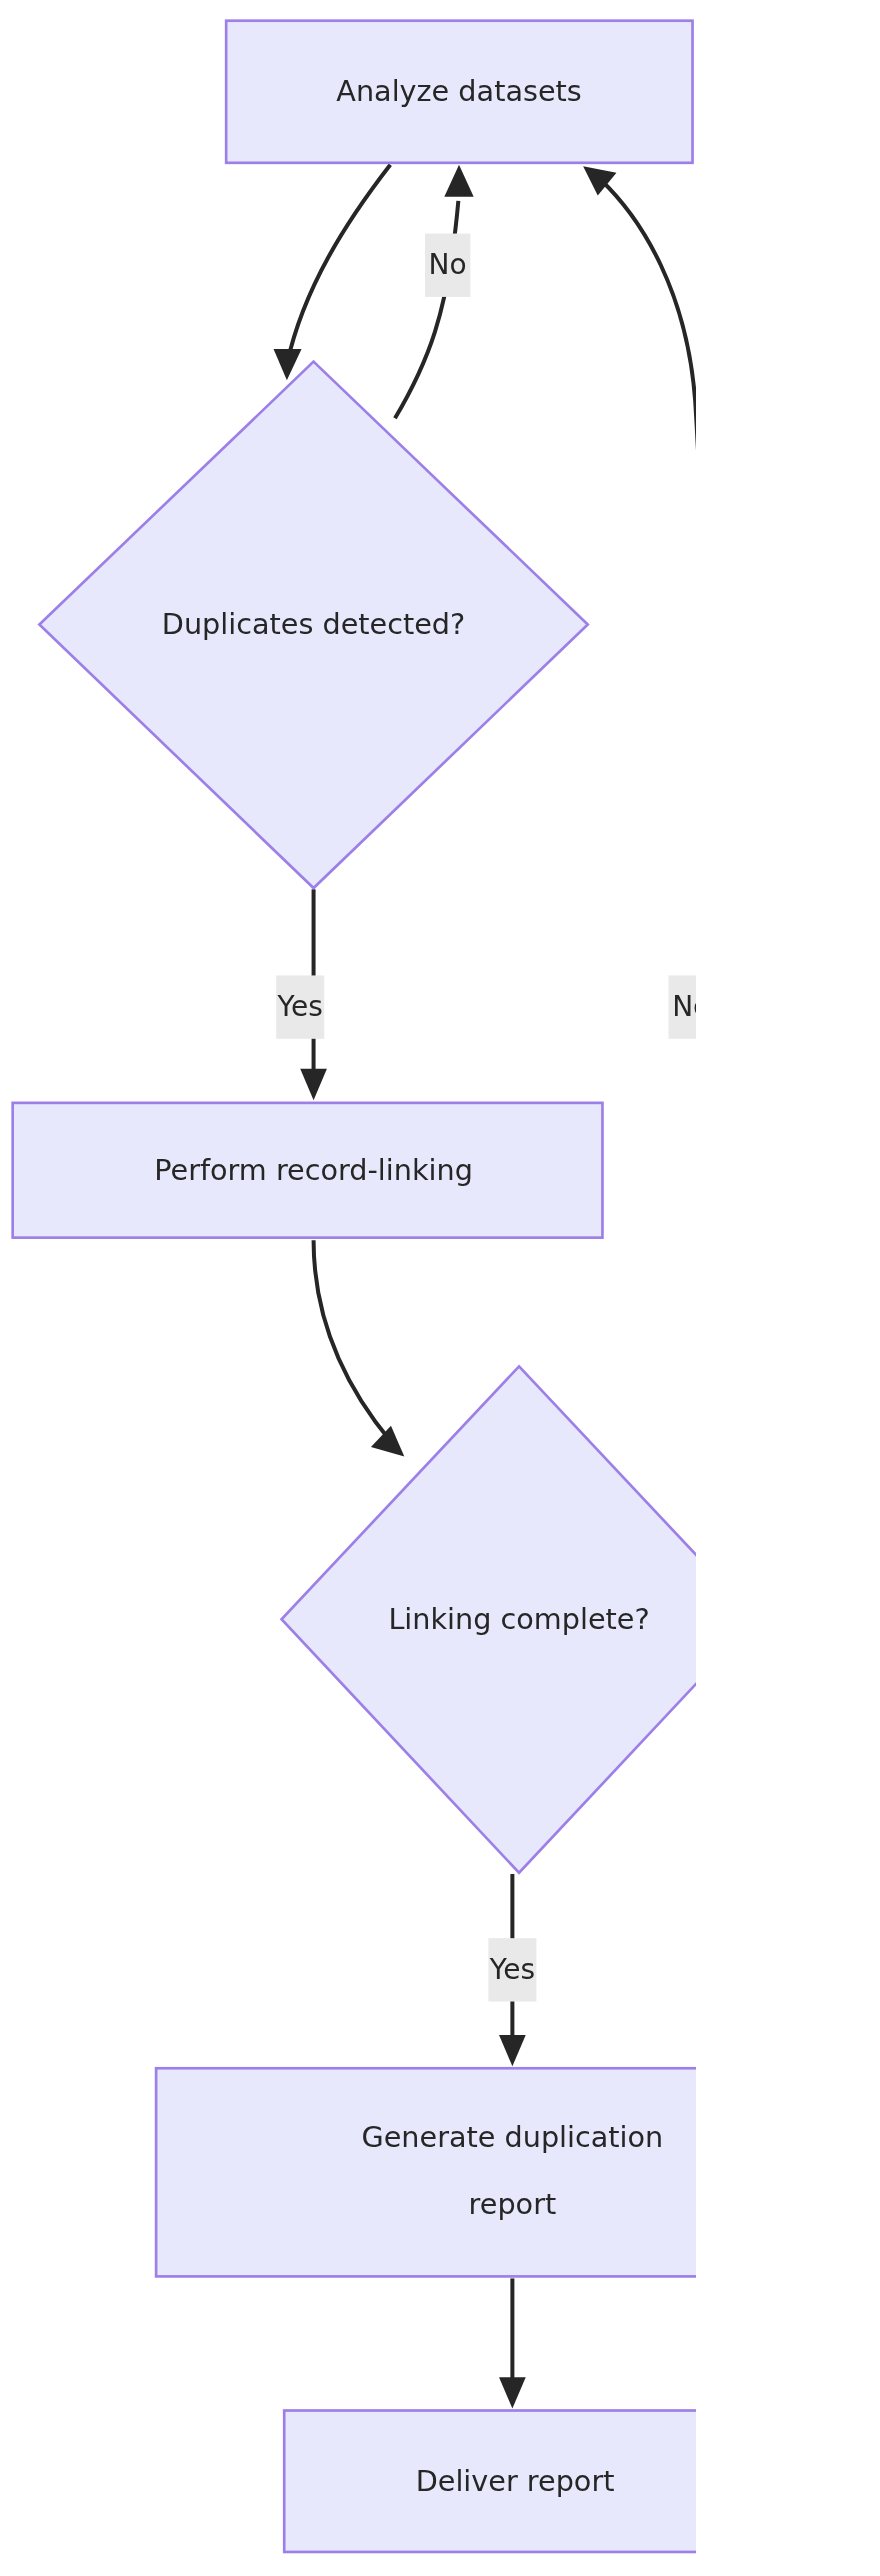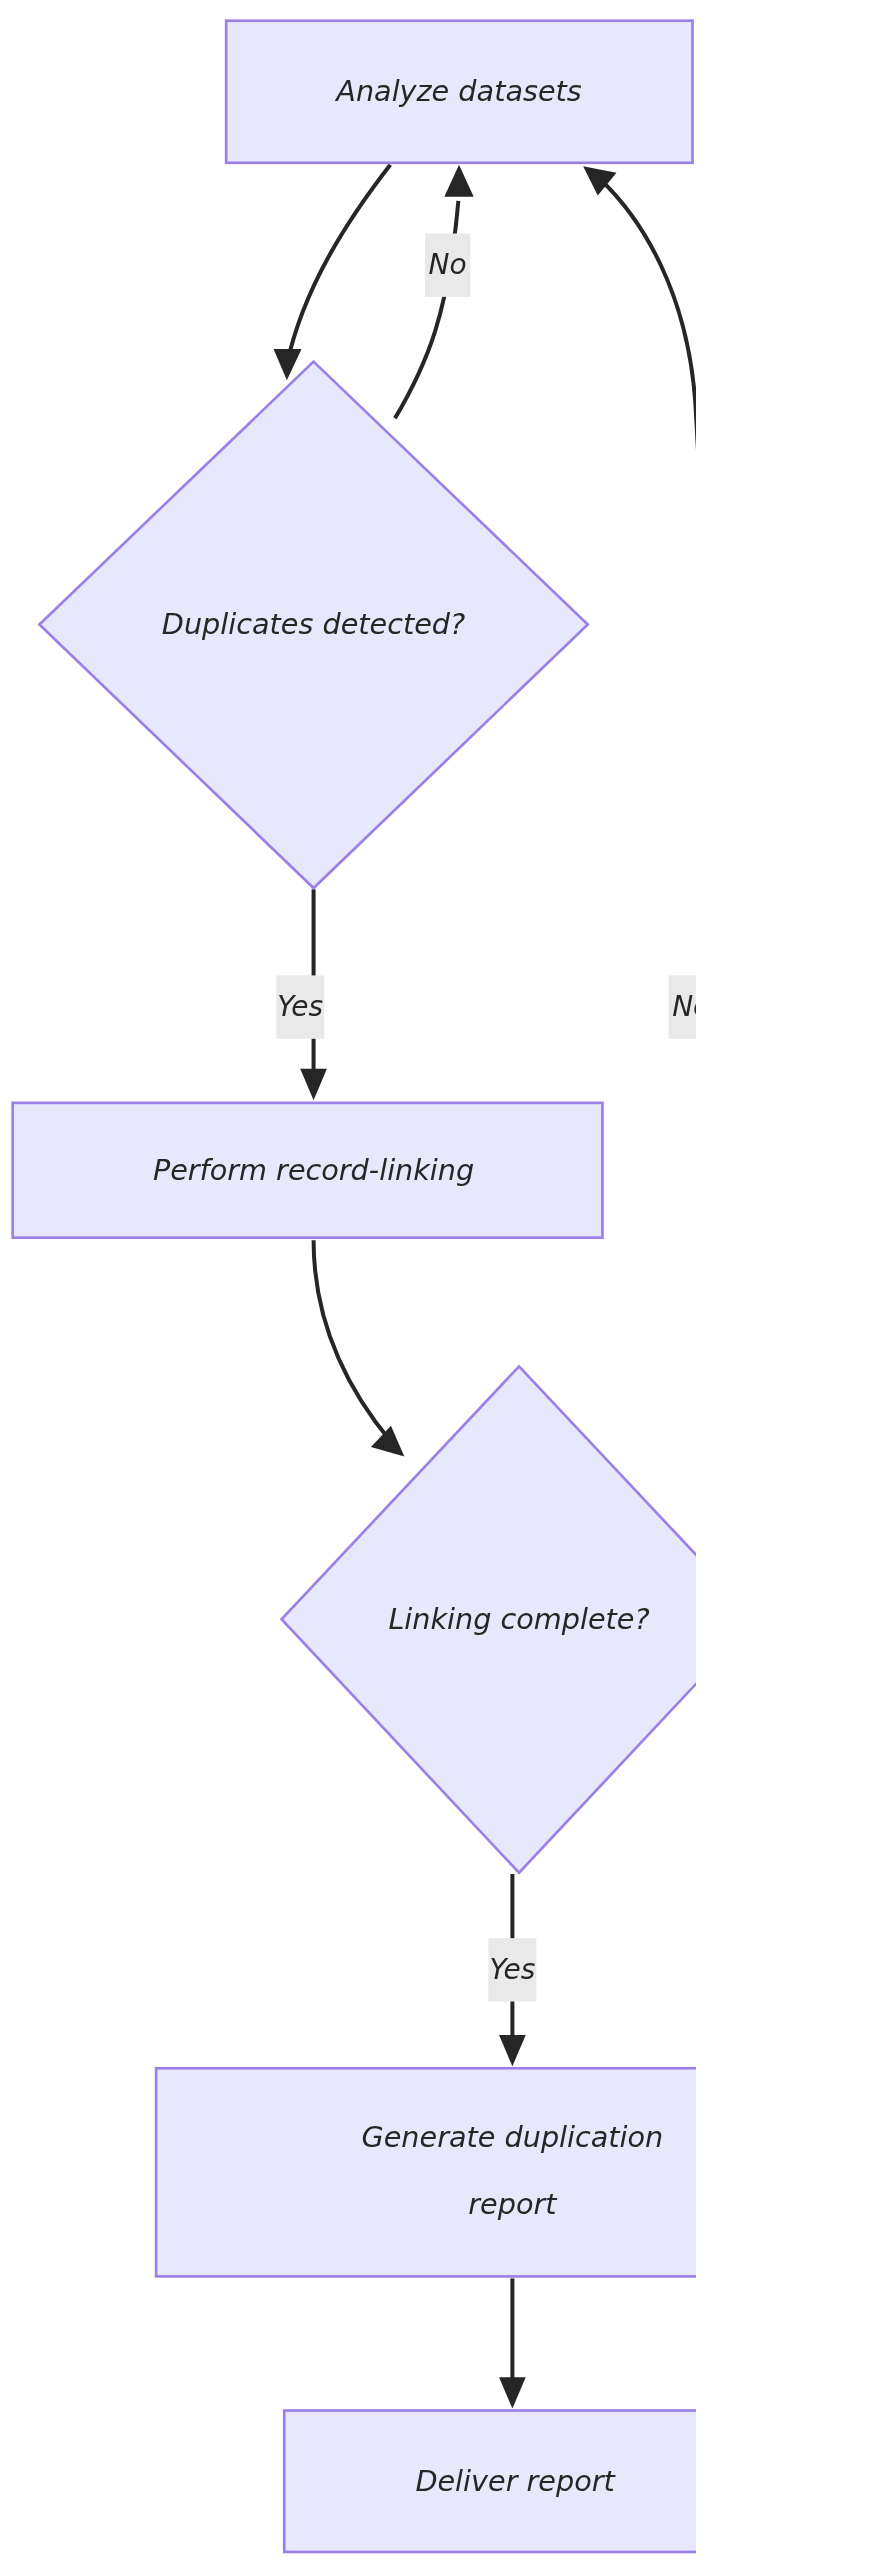--- a/index.html
+++ b/index.html
@@ -10,21 +10,20 @@
   }
   body {
     font-family: "DejaVu Sans", "Liberation Sans", sans-serif;
   }
   #diagram-root {
     position: relative;
     width: 696px;
     height: 2576px;
     background: #ffffff;
     overflow: hidden;
-    font-style: italic;
   }
   #flow-svg {
     position: absolute;
     left: 0;
     top: 0;
     width: 880px;
     height: 2576px;
   }
   .node-shape {
     fill: #e8e8fd;

